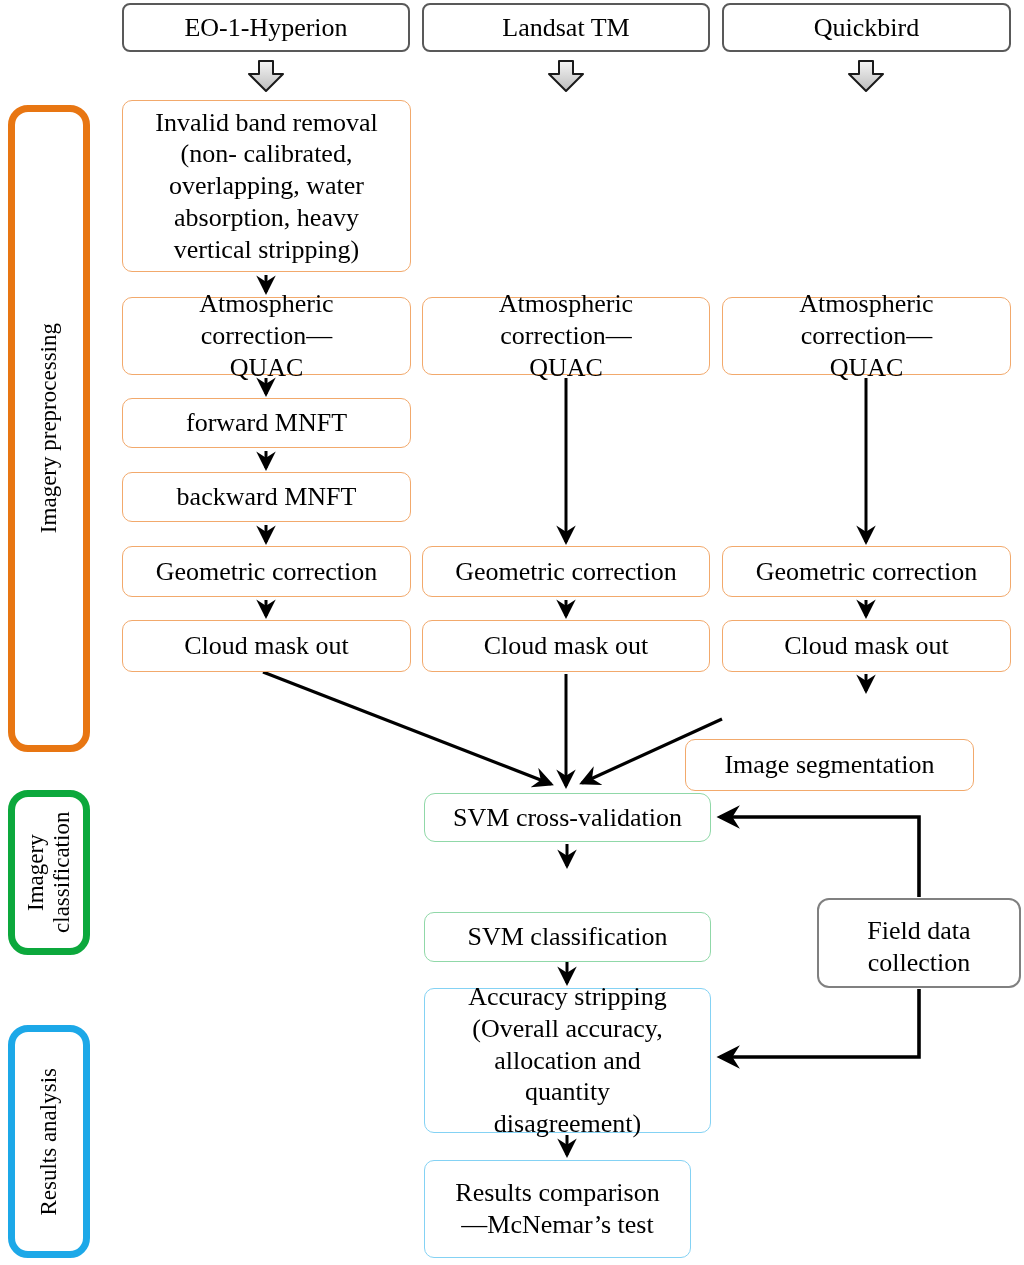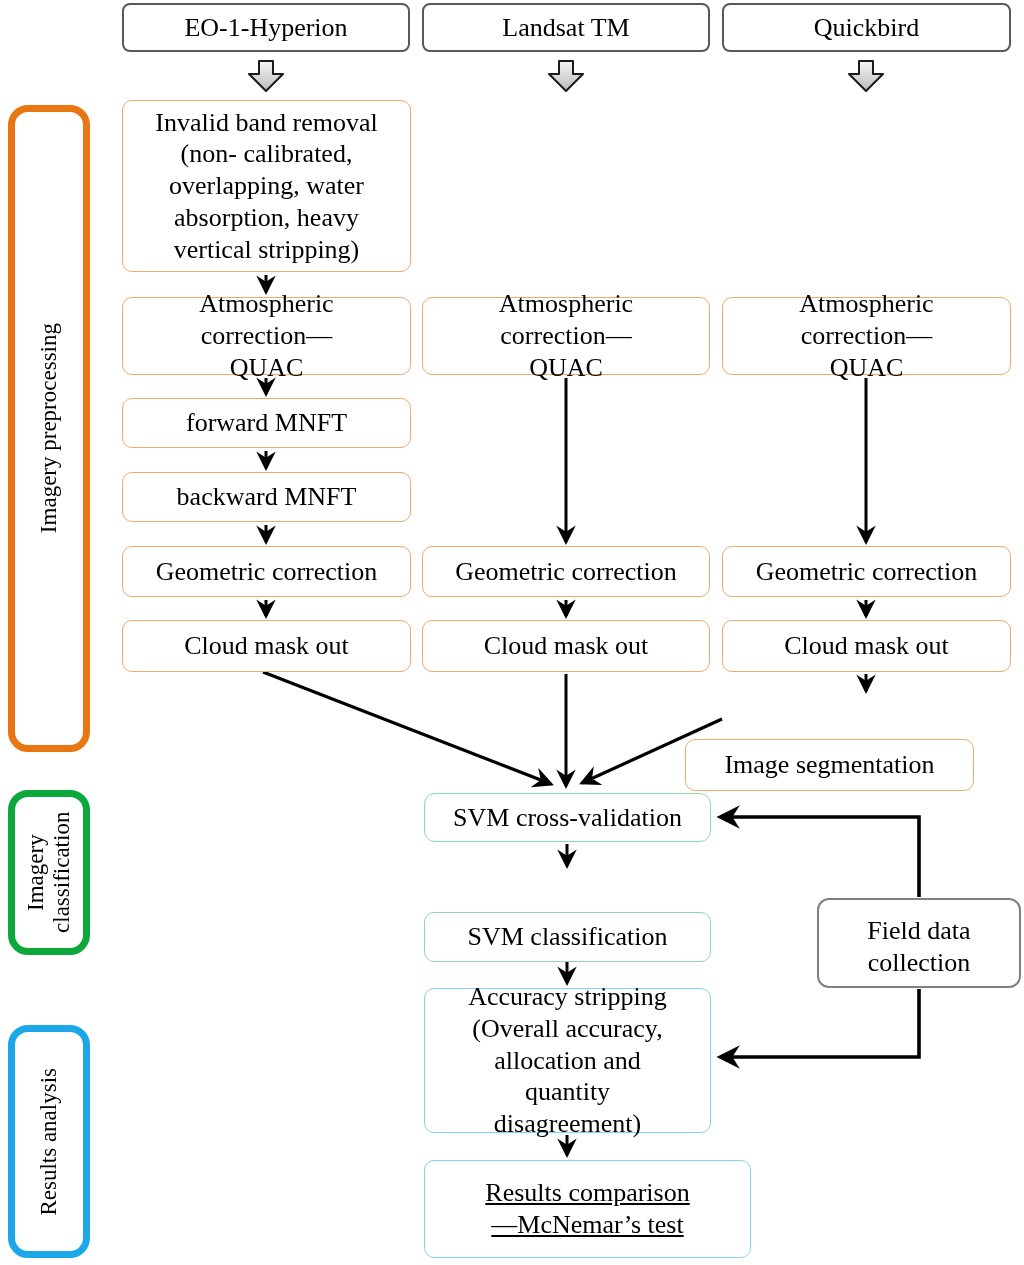--- a/index.html
+++ b/index.html
@@ -179,17 +179,17 @@
     <span>SVM classification</span>
   </div>
 
   <div class="box b-field" style="left:817px;top:898px;width:204px;height:90px;">
     <span style="max-width:125px;margin-top:8px;">Field data collection</span>
   </div>
 
   <div class="box b-blue r10" style="left:424px;top:988px;width:287px;height:145px;">
     <span style="max-width:232px;">Accuracy stripping (Overall accuracy, allocation and quantity disagreement)</span>
   </div>
-  <div class="box b-blue r10" style="left:424px;top:1160px;width:327px;height:98px;text-decoration:underline;">
+  <div class="box b-blue r10" style="left:424px;top:1160px;width:267px;height:98px;">
     <span style="max-width:215px;">Results comparison—McNemar’s test</span>
   </div>
 
 </div>
 
 </body></html>

